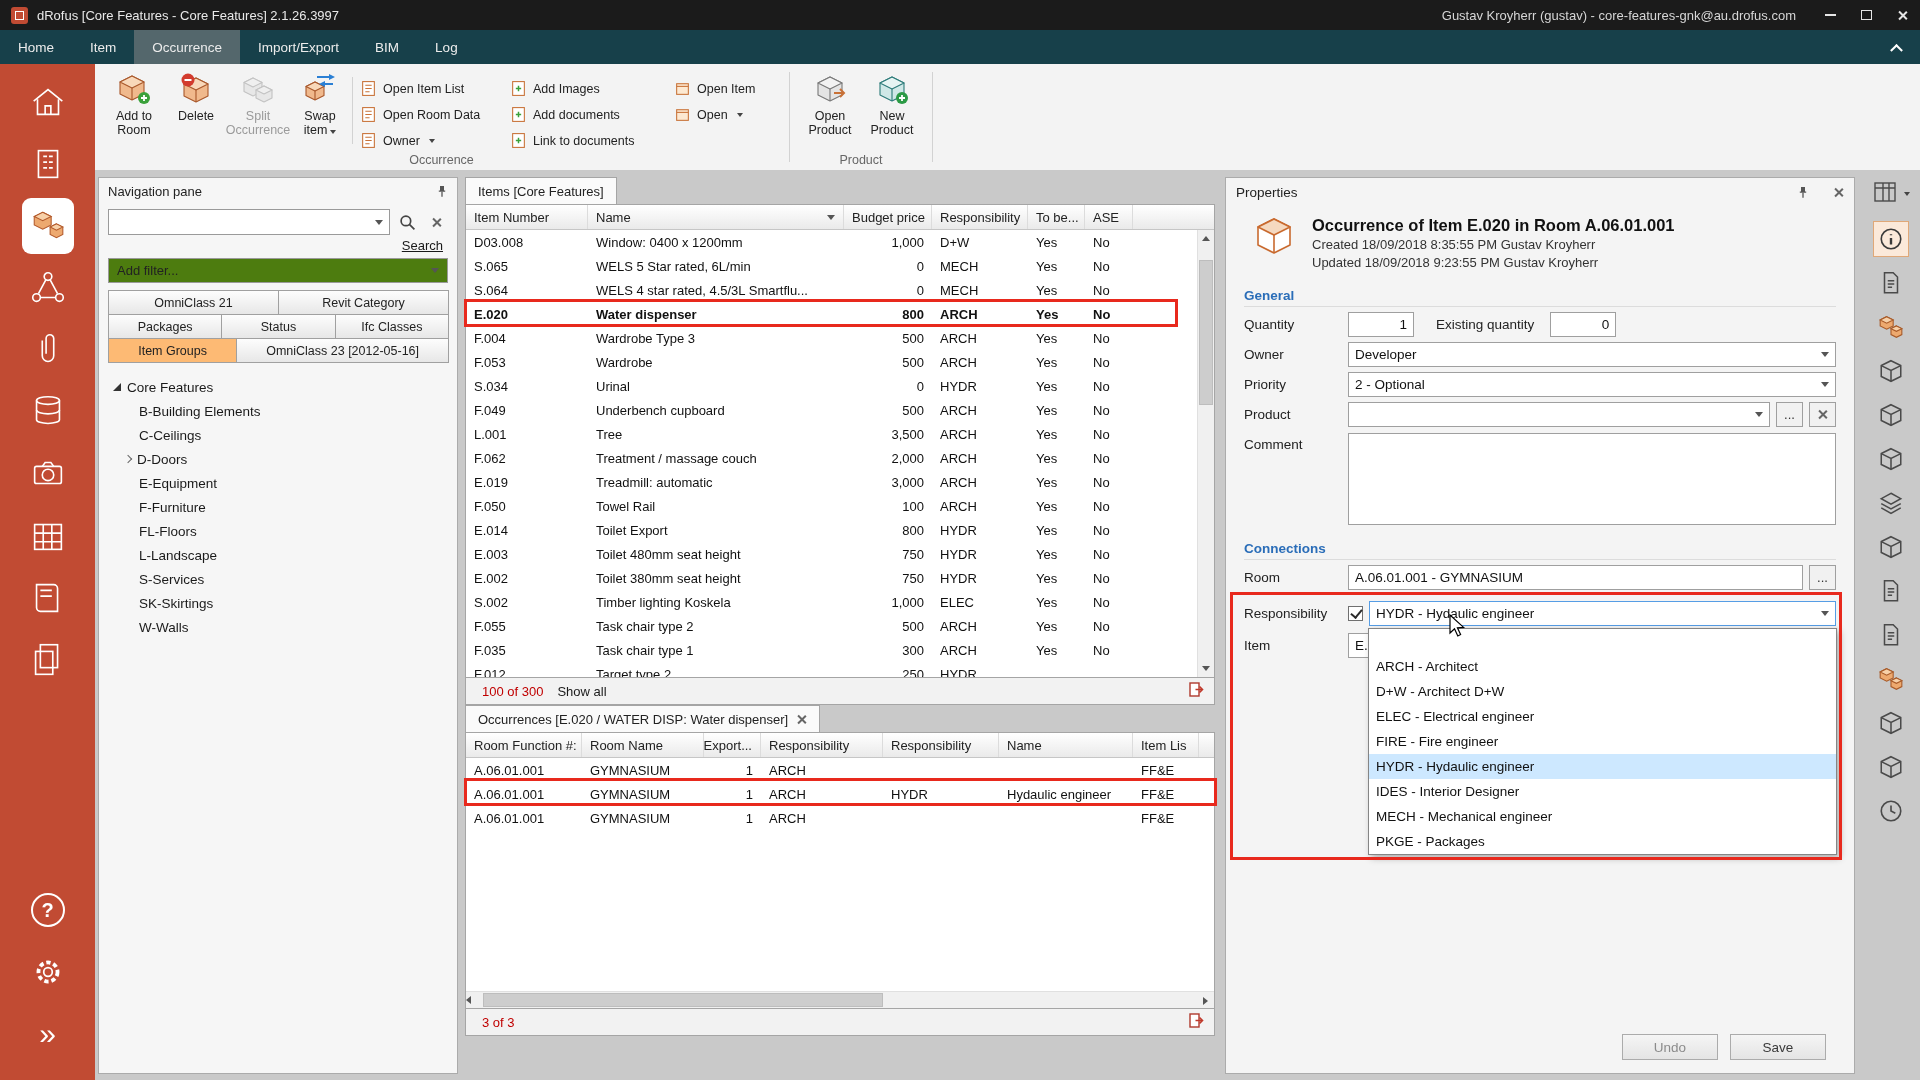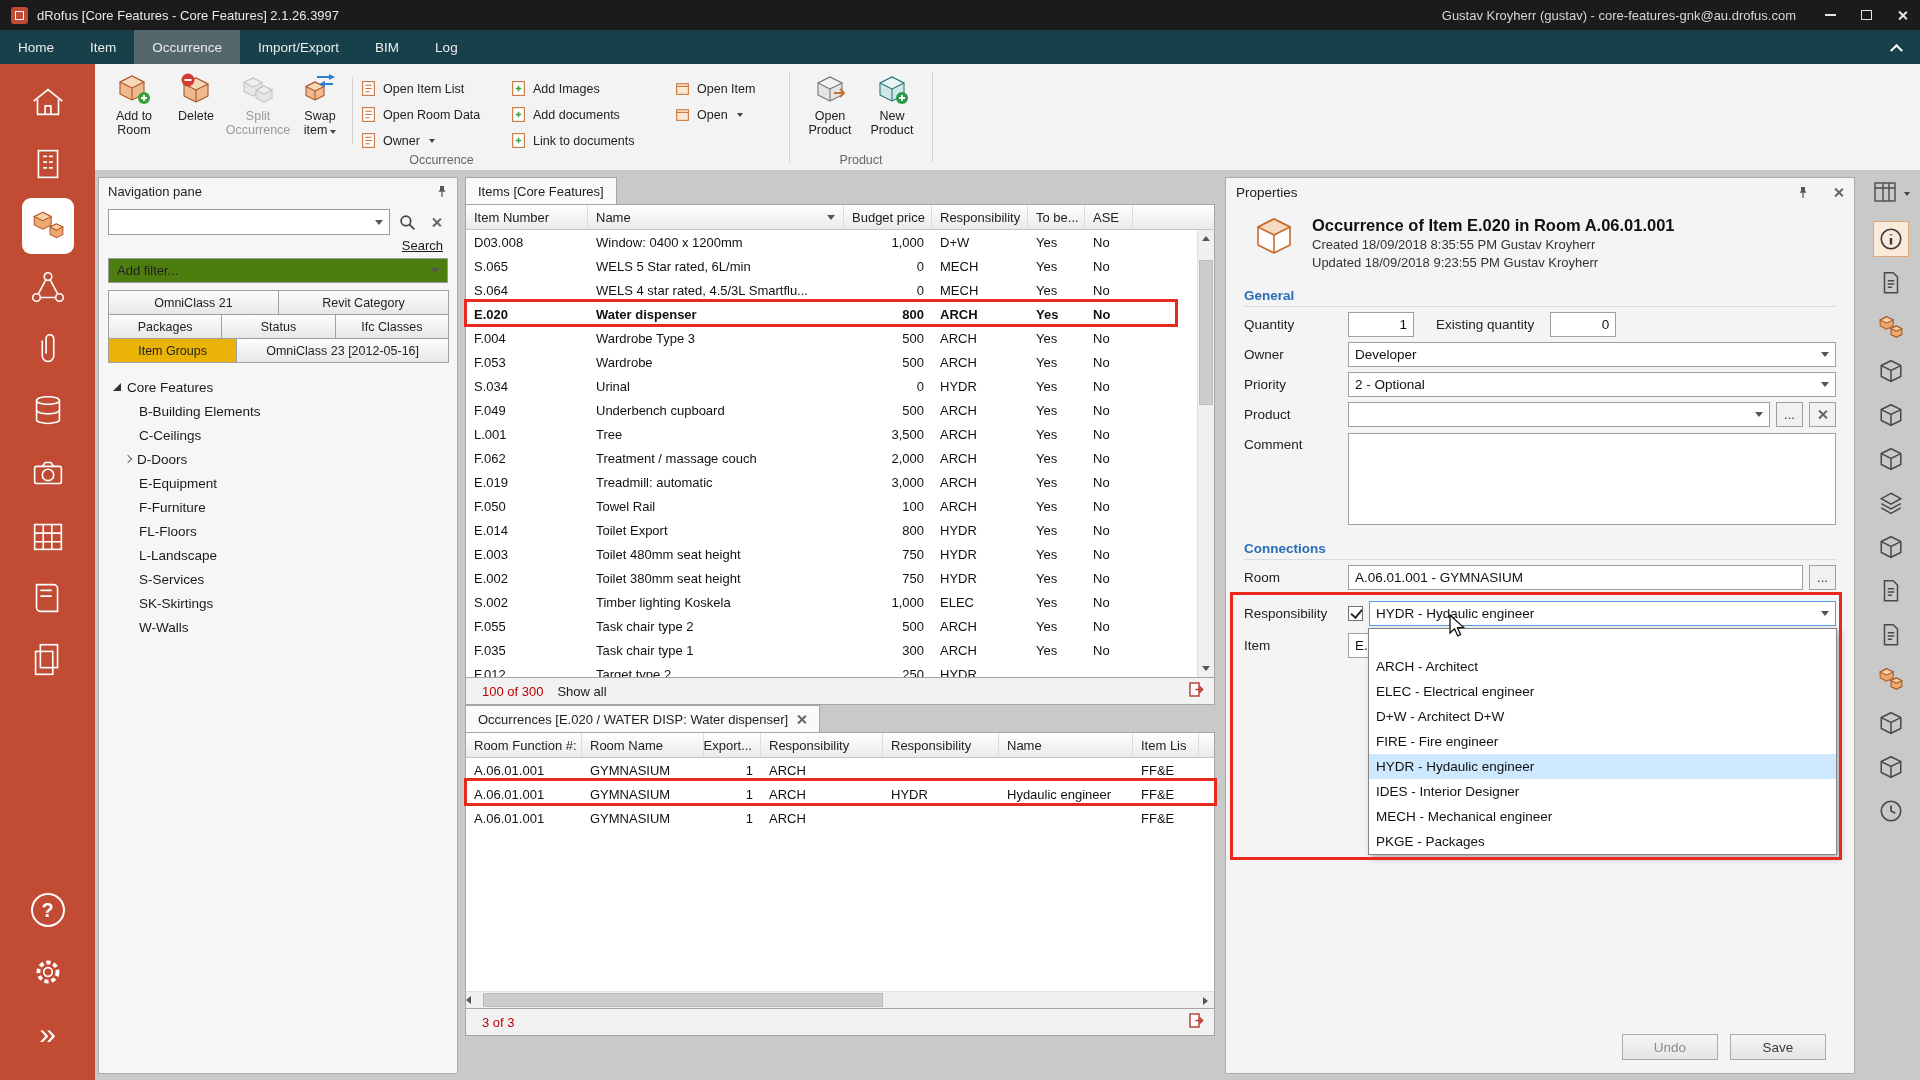--- a/index.html
+++ b/index.html
@@ -74,21 +74,21 @@
   .nav-pane { position:absolute; left:98px; top:177px; width:360px; bottom:6px; }
   .search-row { display:flex; align-items:center; margin:5px 9px 2px; gap:5px; }
   .search-combo { flex:1; height:26px; background:#fff; border:1px solid #9a9a9a; display:flex; align-items:center; padding:0 6px; }
   .icon-btn { width:24px; height:24px; display:flex; align-items:center; justify-content:center; }
   .search-link { text-align:right; margin:3px 14px 5px; font-size:13px; color:#1a1a1a; text-decoration:underline; }
   .add-filter { margin:2px 9px 8px; height:25px; background:#4d7c0f; border:1px solid #9a9a9a; display:flex; align-items:center; padding:0 8px; font-size:13px; color:#222; }
   .ftabs { margin:0 9px; }
   .ftrow { display:flex; }
   .ftab { flex:1; height:25px; display:flex; align-items:center; justify-content:center; font-size:12.5px; color:#222;
           background:linear-gradient(#fdfdfd,#e7e7e7); border:1px solid #a0a0a0; margin:-1px -1px 0 0; white-space:nowrap; overflow:hidden; }
-  .ftab.active { background:#eab308; }
+  .ftab.active { background:#fdba74; }
   .ftab.narrow { flex:0 0 38%; }
   .tree { margin-top:12px; font-size:13.5px; color:#1a1a1a; }
   .tree-item { height:24px; display:flex; align-items:center; padding-left:14px; gap:6px; }
   .tree-item.child { padding-left:40px; }
   .tree-item.child .exp.on { margin-left:-14px; }
   .exp { display:none; flex:none; }
   .exp.on { display:block; }
   .exp-open { width:0; height:0; border-left:8px solid transparent; border-bottom:8px solid #333; }
   .exp-closed { width:6px; height:6px; border-top:1.6px solid #666; border-right:1.6px solid #666; transform:rotate(45deg); }
 
@@ -1033,25 +1033,25 @@
 
       <div class="opt">
         <span></span>
       </div>
 
       <div class="opt">
         <span>ARCH - Architect</span>
       </div>
 
       <div class="opt">
+        <span>D+W - Architect D+W</span>
+      </div>
+
+      <div class="opt">
         <span>ELEC - Electrical engineer</span>
-      </div>
-
-      <div class="opt">
-        <span>D+W - Architect D+W</span>
       </div>
 
       <div class="opt">
         <span>FIRE - Fire engineer</span>
       </div>
 
       <div class="opt selected">
         <span>HYDR - Hydaulic engineer</span>
       </div>
 

